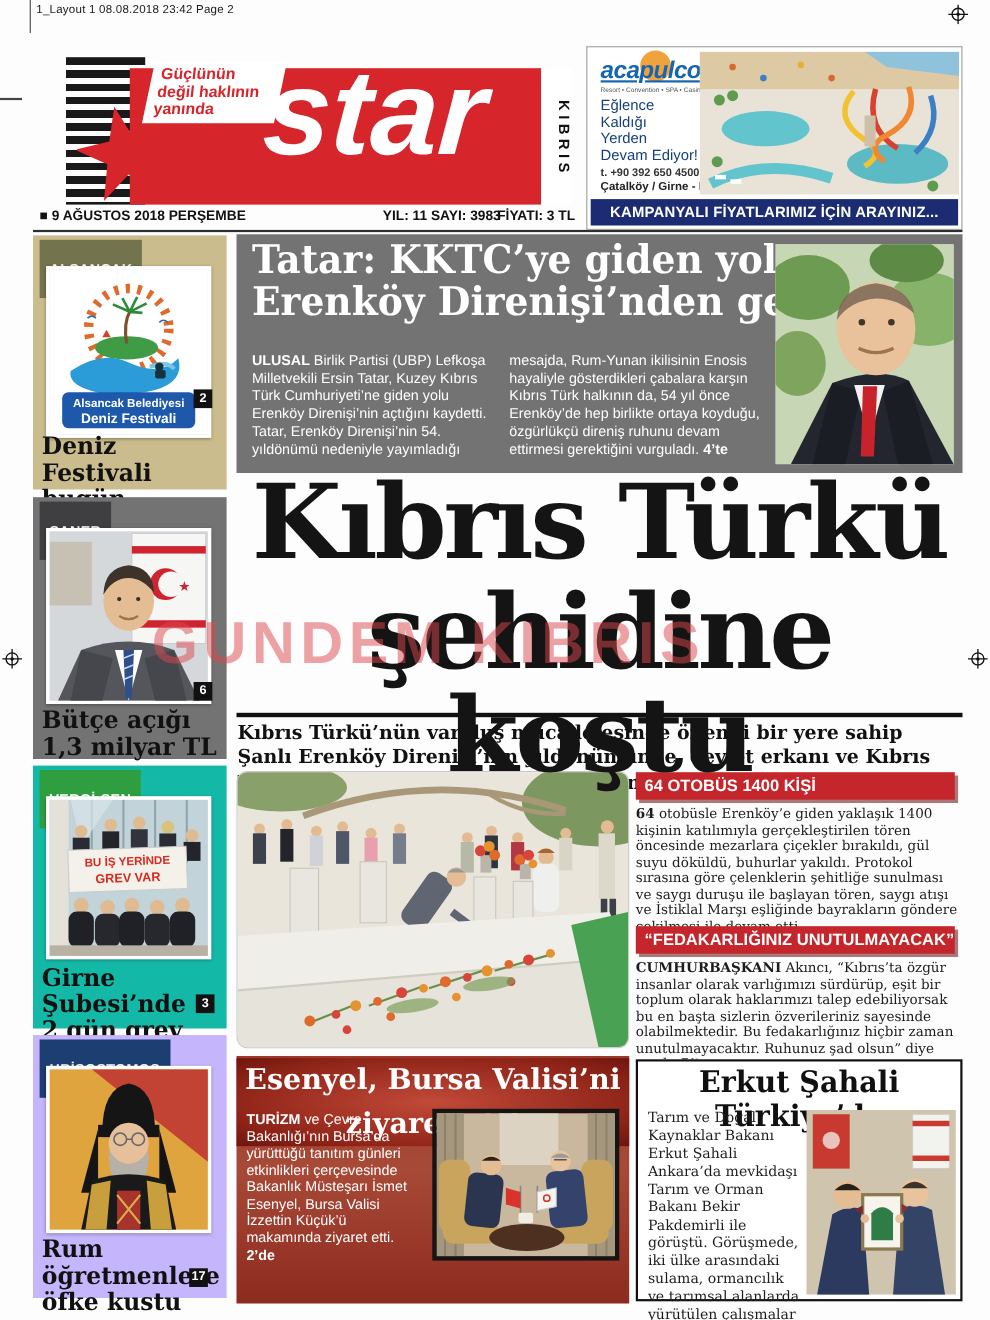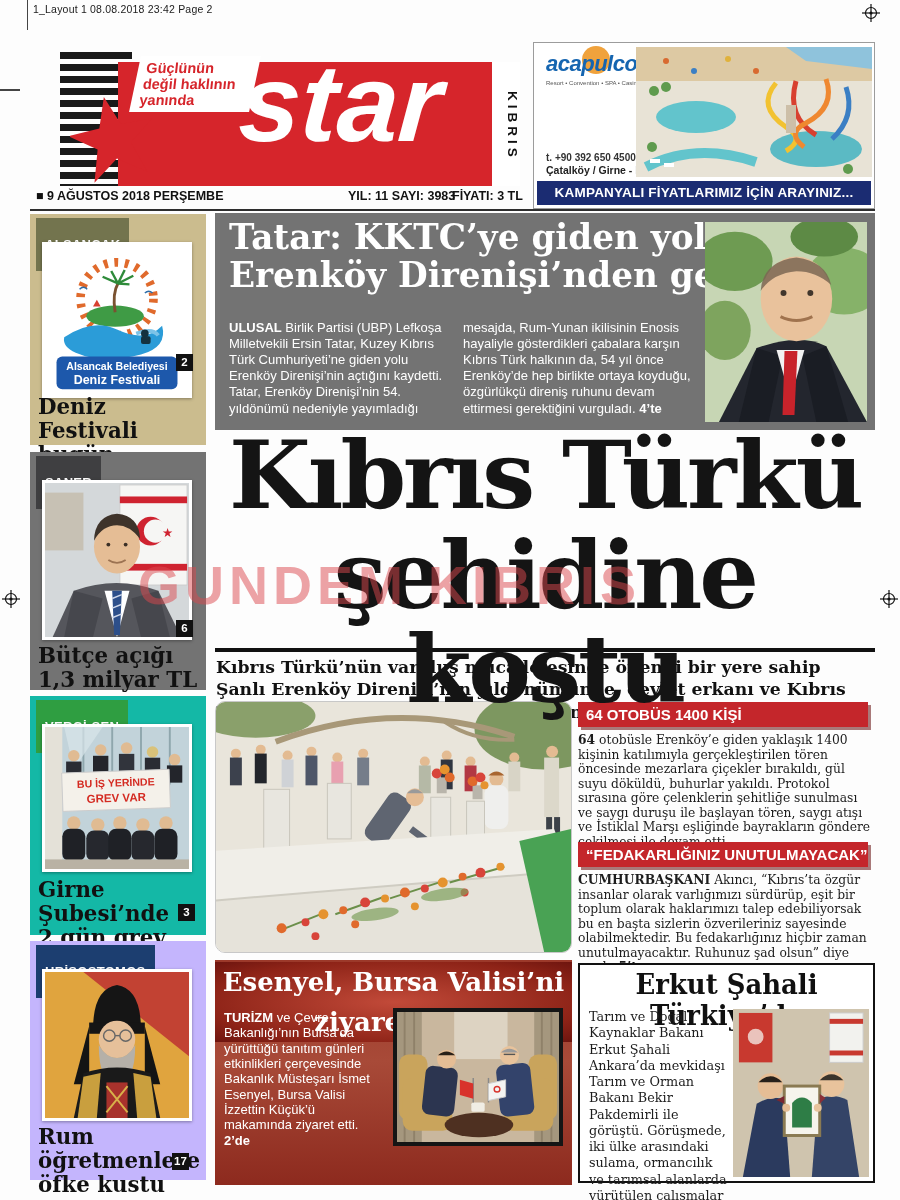--- a/index.html
+++ b/index.html
@@ -26,21 +26,21 @@
   .kibris-band{left:492px;top:62px;width:28px;height:124px;background:#fff;z-index:3;
           writing-mode:vertical-rl;text-align:center;font-weight:bold;font-size:13.5px;
           letter-spacing:4px;color:#111;padding-top:4px;box-sizing:border-box;}
   .dateline{top:189px;font-size:12.5px;font-weight:bold;color:#111;}
   .d1{left:36px;} .d2{left:348px;} .d3{left:452px;}
   .top-rule{left:30px;top:209px;width:845px;height:2px;background:#2e2e2e;}
 
   
   .ad{left:533px;top:42px;width:342px;height:167px;background:#fff;border:1px solid #9c9c9c;box-sizing:border-box;}
   .ad-sun{left:48px;top:3px;width:28px;height:28px;border-radius:50%;background:#f0a23c;}
-  .ad-brand{left:12px;top:8px;font-size:22px;font-weight:bold;font-style:italic;color:#1565b0;letter-spacing:-.5px;}
+  .ad-brand{left:12px;top:8px;font-size:22px;font-weight:bold;font-style:italic;color:#1565b0;letter-spacing:-.5px;text-decoration:underline;}
   .ad-tag{left:12px;top:37px;font-size:6px;color:#555;}
   .ad-msg{left:12px;top:46px;font-size:13.5px;line-height:1.1;color:#16407c;}
   .ad-phone{left:12px;top:109px;font-size:10px;font-weight:bold;color:#333;}
   .ad-loc{left:12px;top:121px;font-size:10.5px;font-weight:bold;color:#222;}
   .ad-photo{left:102px;top:4px;width:236px;height:130px;}
   .ad-cta{left:3px;top:138px;width:334px;height:24px;background:#1b2c72;color:#fff;font-weight:bold;
           font-size:13.5px;line-height:24px;text-align:center;letter-spacing:.2px;}
 
   
   .card{left:30px;width:176px;box-sizing:border-box;}
@@ -150,20 +150,24 @@
   <div class="abs kibris-band">KIBRIS</div>
   <div class="abs dateline d1">■ 9 AĞUSTOS 2018 PERŞEMBE</div>
   <div class="abs dateline d2">YIL: 11 SAYI: 3983</div>
   <div class="abs dateline d3">FİYATI: 3 TL</div>
   <div class="abs top-rule"></div>
 
   <div class="abs ad">
     <div class="abs ad-sun"></div>
     <div class="abs ad-brand">acapulco</div>
     <div class="abs ad-tag">Resort • Convention • SPA • Casino</div>
+    <div class="abs ad-msg pre">Eğlence
+Kaldığı
+Yerden
+Devam Ediyor!</div>
     <div class="abs ad-phone">t. +90 392 650 4500</div>
     <div class="abs ad-loc">Çatalköy / Girne - KKTC</div>
     <svg class="abs ad-photo" viewBox="0 0 236 130" preserveAspectRatio="none">
       <rect width="236" height="130" fill="#e8e3d6"></rect>
       <rect width="236" height="34" fill="#ddc9a3"></rect>
       <polygon points="150,0 236,0 236,22 170,14" fill="#8fc3dc"></polygon>
       <circle cx="30" cy="14" r="3" fill="#d86a30"></circle>
         <circle cx="58" cy="24" r="3" fill="#3b7fc4"></circle>
       <circle cx="92" cy="12" r="3" fill="#e0b23c"></circle>
         <circle cx="120" cy="24" r="3" fill="#d86a30"></circle>

